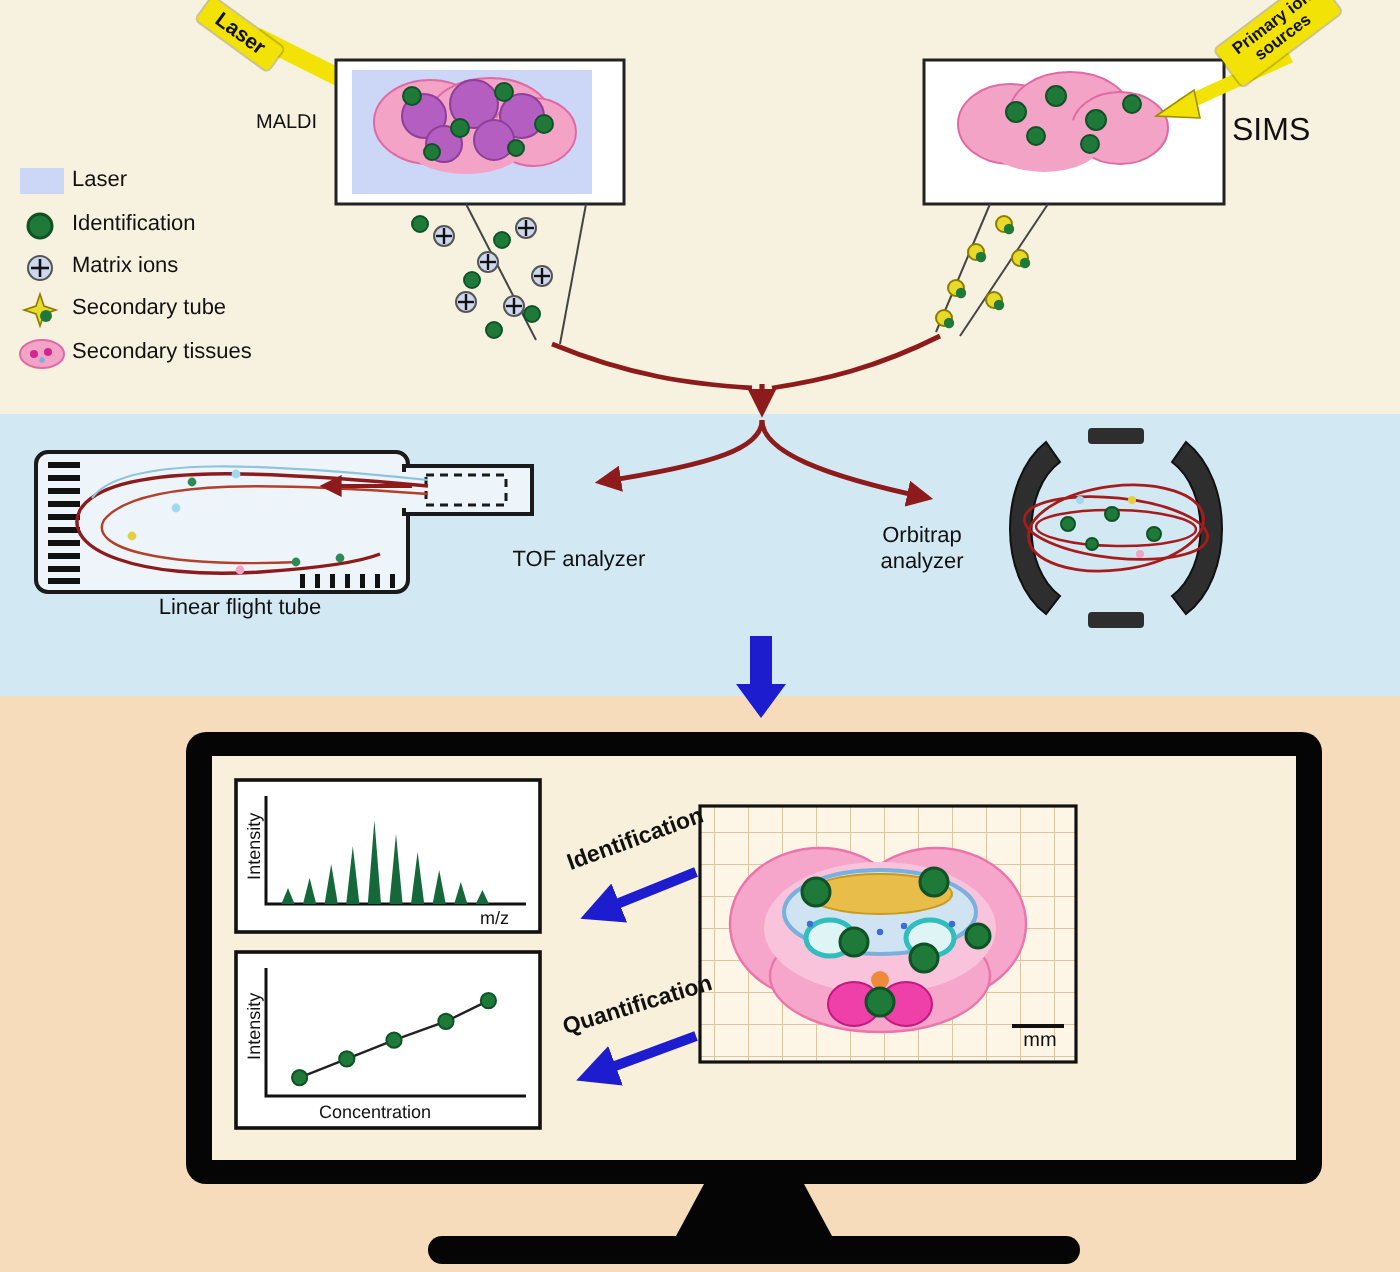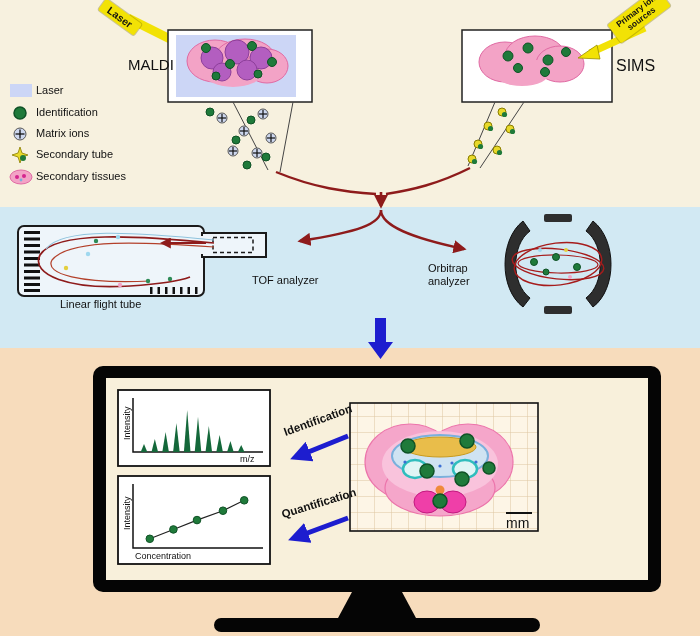--- a/index.html
+++ b/index.html
@@ -8,21 +8,21 @@
   .band{position:absolute;left:0;width:700px}
   #band-top{top:0;height:207px;background:#f7f1df}
   #band-middle{top:207px;height:141px;background:#d2e9f3}
   #band-bottom{top:348px;height:288px;background:#f7dcbc}
   svg#art{position:absolute;left:0;top:0}
   .label{position:absolute;color:#111;font-size:11px;line-height:1.15}
   .small{font-size:9px}
   .tag{position:absolute;background:#f2e205;color:#111;font-weight:700;border-radius:2px;
        text-align:center;box-shadow:0 0 0 1px rgba(120,110,0,.35)}
   .rot{transform-origin:center center}
-  .ctr{}
+  .ctr{text-align:center}
   .arrlabel{font-weight:600;font-size:11.5px}
 </style>
 </head>
 <body>
 
 <div id="canvas">
 
   <div class="band" id="band-top"></div>
   <div class="band" id="band-middle"></div>
   <div class="band" id="band-bottom"></div>
@@ -315,35 +315,35 @@
 
     <g>
       <line x1="348" y1="436" x2="296" y2="457" stroke="#1d1dcf" stroke-width="5" marker-end="url(#mblue)"></line>
       <line x1="348" y1="518" x2="294" y2="538" stroke="#1d1dcf" stroke-width="5" marker-end="url(#mblue)"></line>
     </g>
   </svg>
 
   <div class="tag rot" style="left:98px;top:10px;padding:1px 8px;font-size:10.5px;transform:rotate(36deg)">Laser</div>
   <div class="tag rot" style="left:608px;top:4px;width:62px;padding:2px 3px;font-size:8.5px;line-height:1.1;transform:rotate(-37deg)">Primary ion sources</div>
 
-  <div class="label" style="left:128px;top:56px;font-size:15px">MALDI</div>
+  <div class="label" style="left:128px;top:56px;font-size:10px">MALDI</div>
   <div class="label" style="left:616px;top:57px;font-size:16px">SIMS</div>
 
   <div class="label" style="left:36px;top:84px">Laser</div>
   <div class="label" style="left:36px;top:106px">Identification</div>
   <div class="label" style="left:36px;top:127px">Matrix ions</div>
   <div class="label" style="left:36px;top:148px">Secondary tube</div>
   <div class="label" style="left:36px;top:170px">Secondary tissues</div>
 
   <div class="label ctr" style="left:252px;top:274px;width:75px">TOF analyzer</div>
   <div class="label ctr" style="left:60px;top:298px;width:120px">Linear flight tube</div>
   <div class="label ctr" style="left:428px;top:262px;width:66px">Orbitrap analyzer</div>
 
   <div class="label arrlabel rot" style="left:263px;top:414px;width:110px;text-align:center;transform:rotate(-20deg)">Identification</div>
   <div class="label arrlabel rot" style="left:260px;top:497px;width:118px;text-align:center;transform:rotate(-17deg)">Quantification</div>
 
   <div class="label small rot" style="left:97px;top:418px;width:60px;text-align:center;transform:rotate(-90deg)">Intensity</div>
   <div class="label small" style="left:240px;top:454px">m/z</div>
   <div class="label small rot" style="left:97px;top:508px;width:60px;text-align:center;transform:rotate(-90deg)">Intensity</div>
   <div class="label small ctr" style="left:135px;top:551px;width:105px">Concentration</div>
 
-  <div class="label ctr" style="left:506px;top:515px;width:28px;font-size:14px">mm</div>
+  <div class="label ctr" style="left:506px;top:515px;width:28px;font-size:10px">mm</div>
 </div>
 
 </body></html>

